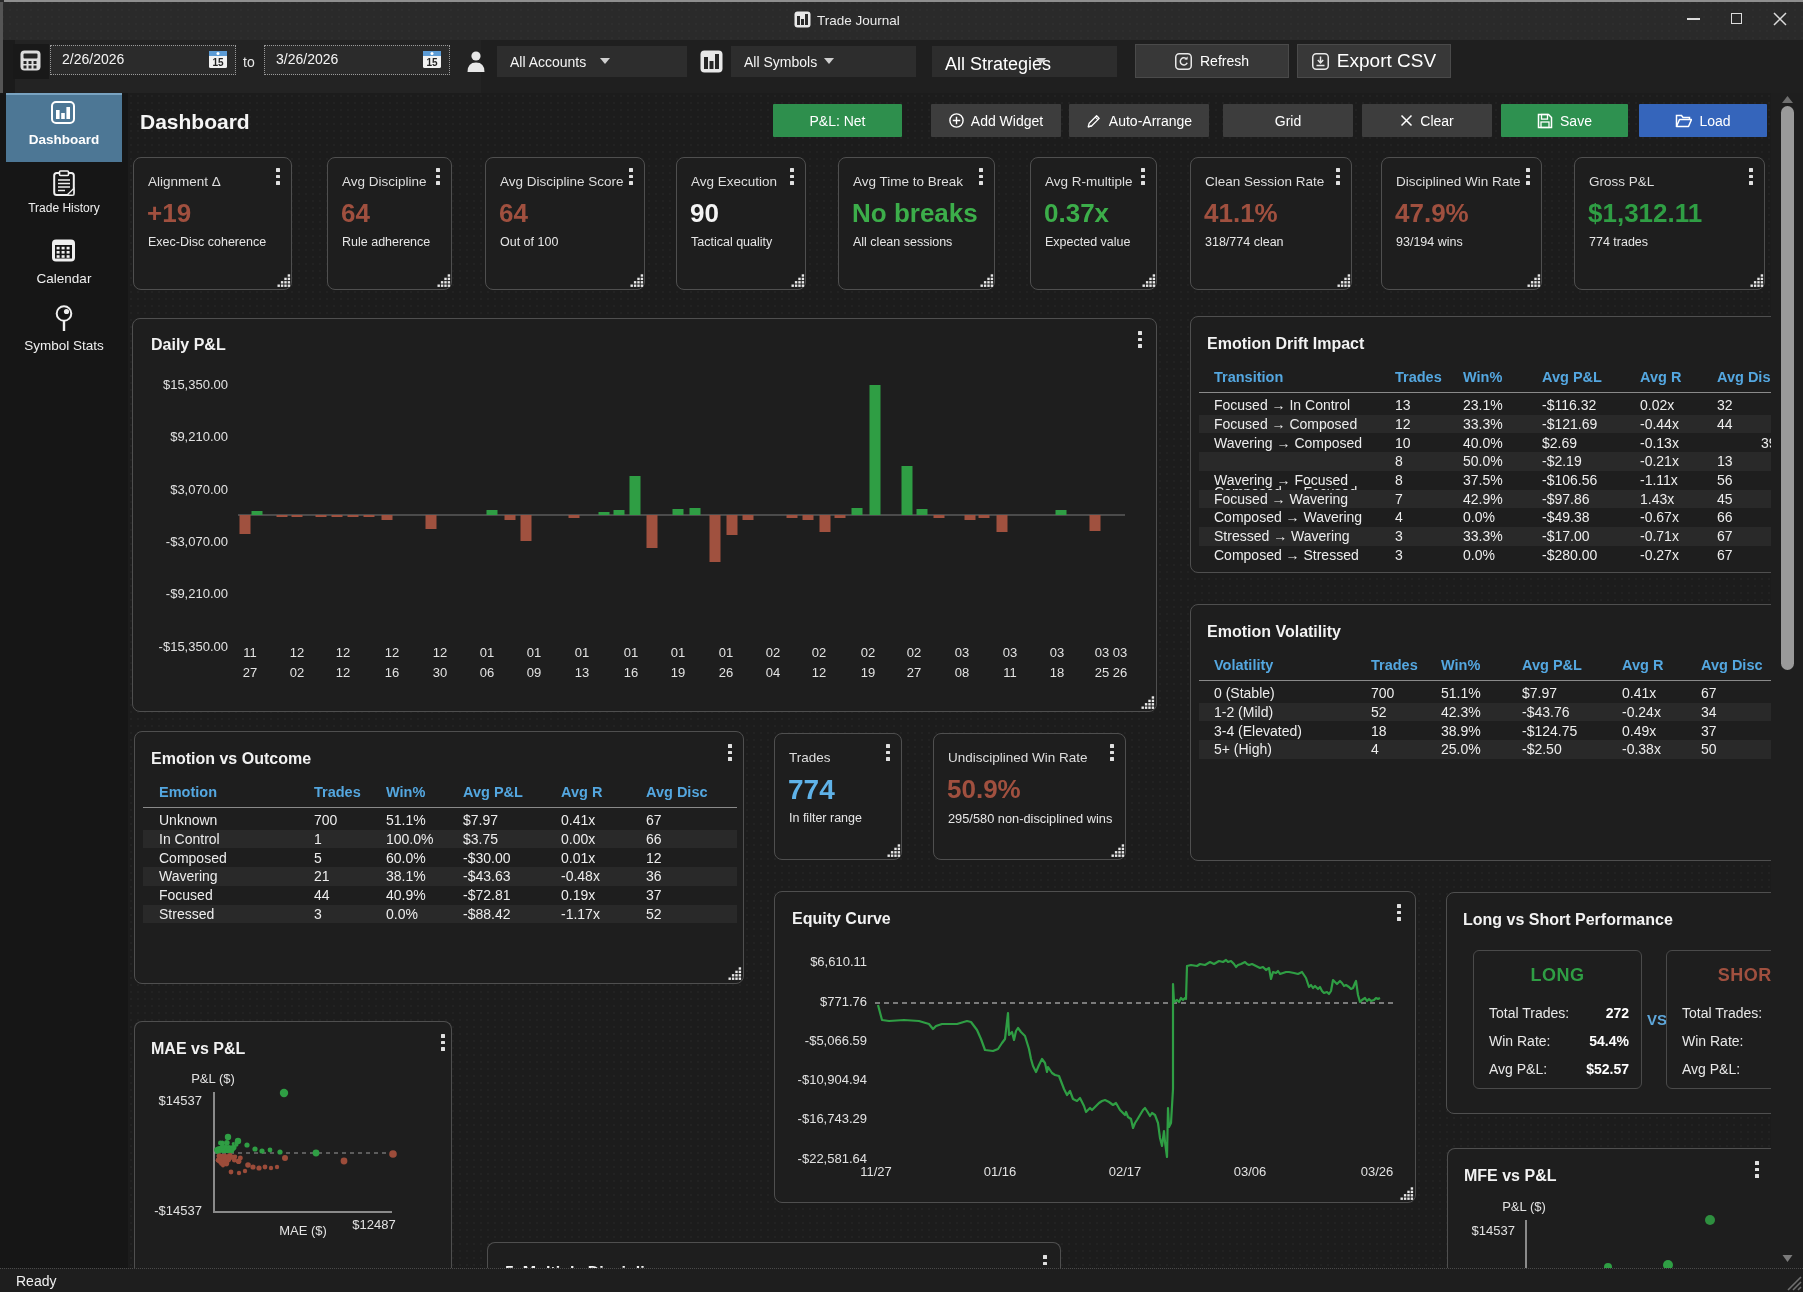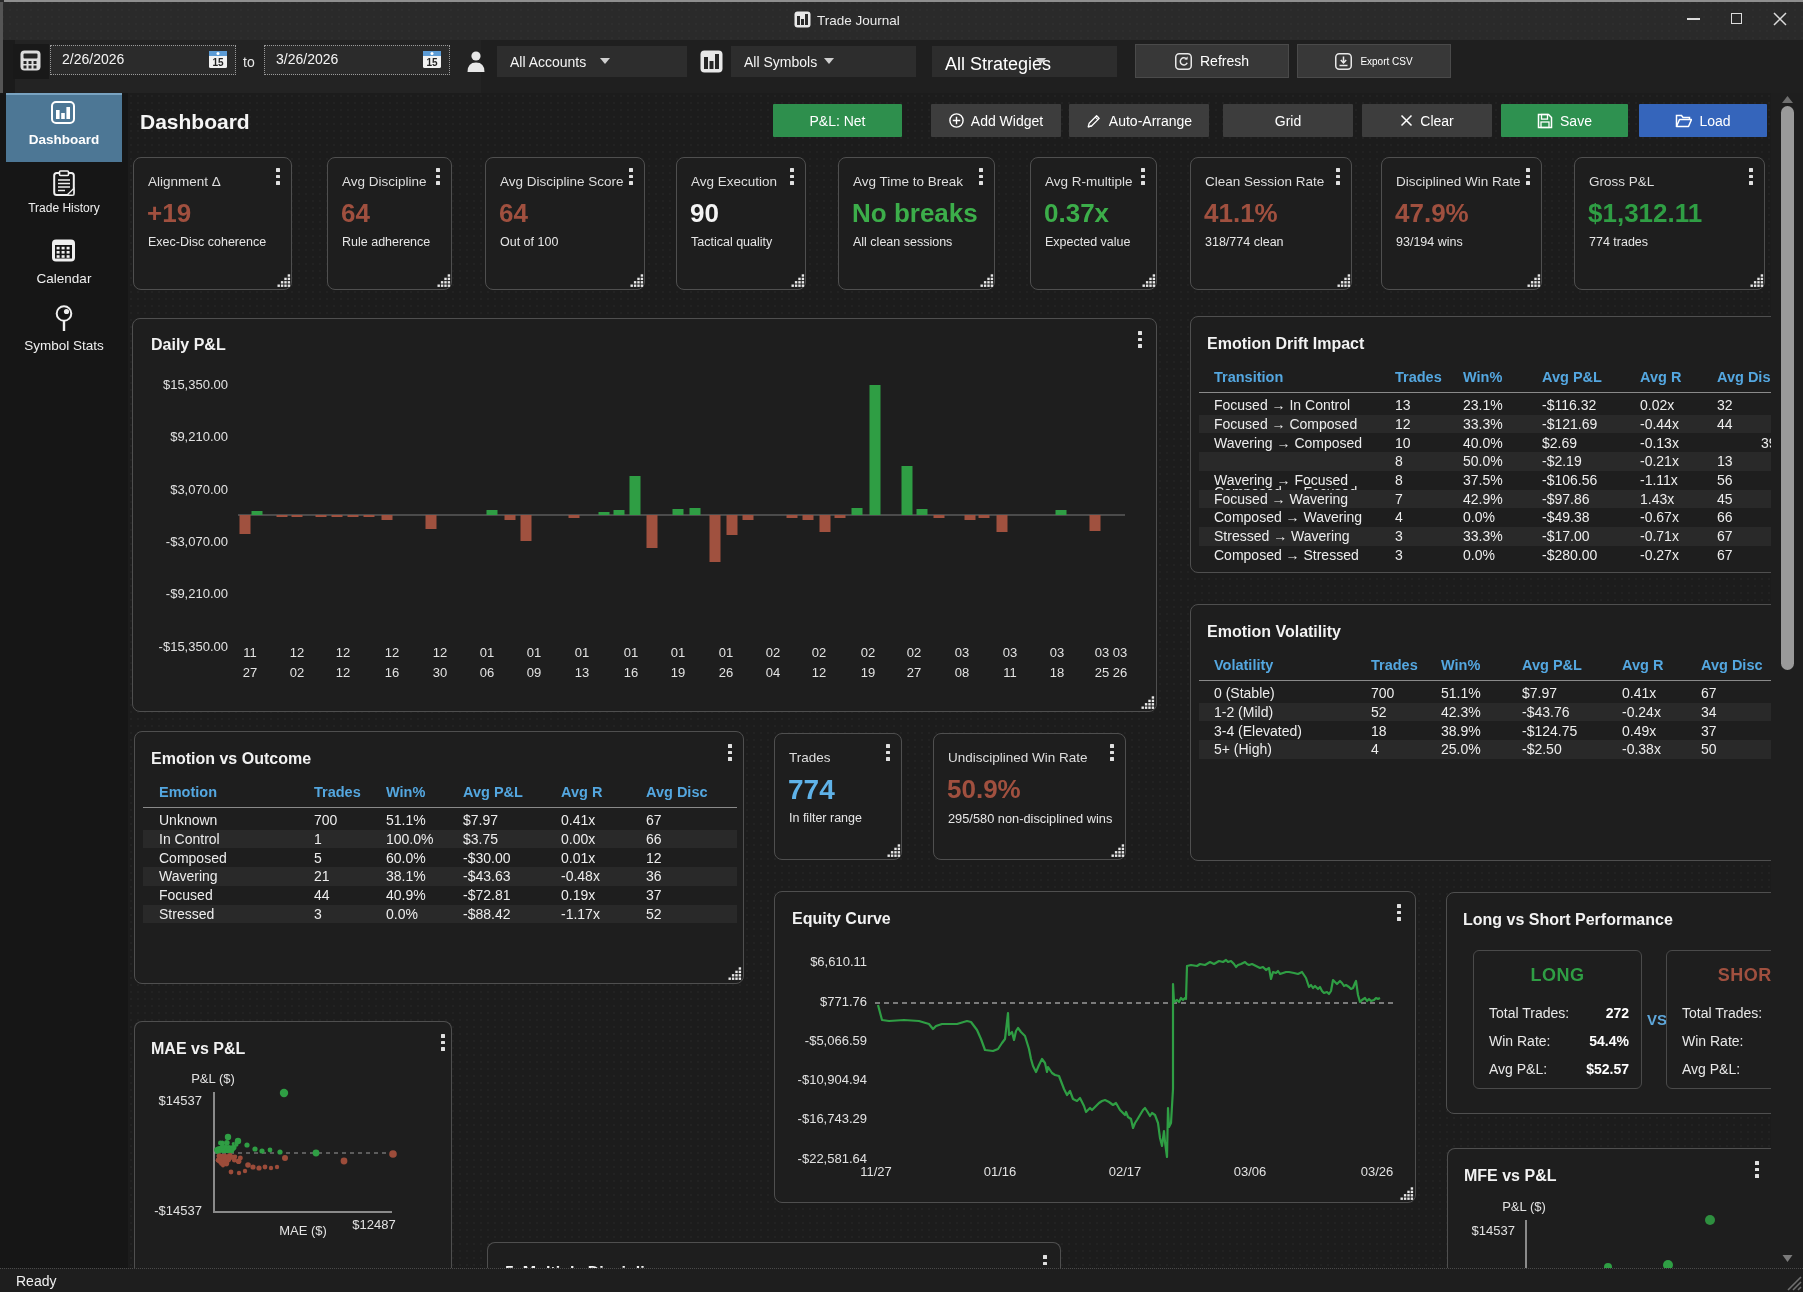--- a/index.html
+++ b/index.html
@@ -104,21 +104,21 @@
     </svg>
 <span style="font-size:14px;color:#fff;">Refresh</span>
   </div>
 <div class="abs" style="left:1297px;top:44px;width:154px;height:34px;background:#383838;
 border:1px solid #4a4a4a;display:flex;align-items:center;justify-content:center;gap:8px;">
 <svg width="17" height="17">
       <rect x="0.75" y="0.75" width="15.5" height="15.5" rx="3.5" fill="none" stroke="#e8e8e8" stroke-width="1.5"></rect>
 <path d="M8.5 3.5 L8.5 9.5 M5.8 7 L8.5 10 L11.2 7" fill="none" stroke="#e8e8e8" stroke-width="1.5"></path>
 <path d="M4.5 12.5 L12.5 12.5" stroke="#e8e8e8" stroke-width="1.5"></path>
     </svg>
-<span style="font-size:10px;color:#fff;">Export CSV</span>
+<span style="font-size:19px;color:#fff;">Export CSV</span>
   </div>
 <div class="abs" style="left:0;top:93px;width:128px;height:1175px;background:#161616;"></div>
 <div class="abs" style="left:6px;top:93px;width:116px;height:69px;background:#4d7795;border-top:2px solid #79a3c1;"></div>
 <svg class="abs" style="left:51px;top:101px" width="24" height="23">
 <rect x="1" y="1" width="22" height="21" rx="4" fill="none" stroke="#ffffff" stroke-width="2"></rect>
 <rect x="5" y="9" width="3.6" height="9" fill="#ffffff"></rect>
 <rect x="10.2" y="12" width="3.6" height="6" fill="#ffffff"></rect>
 <rect x="15.4" y="6" width="3.6" height="12" fill="#ffffff"></rect>
 </svg>
 <div class="abs" style="left:0px;top:132px;width:128px;text-align:center;font-size:13.5px;font-weight:bold;color:#ffffff;">Dashboard</div>

